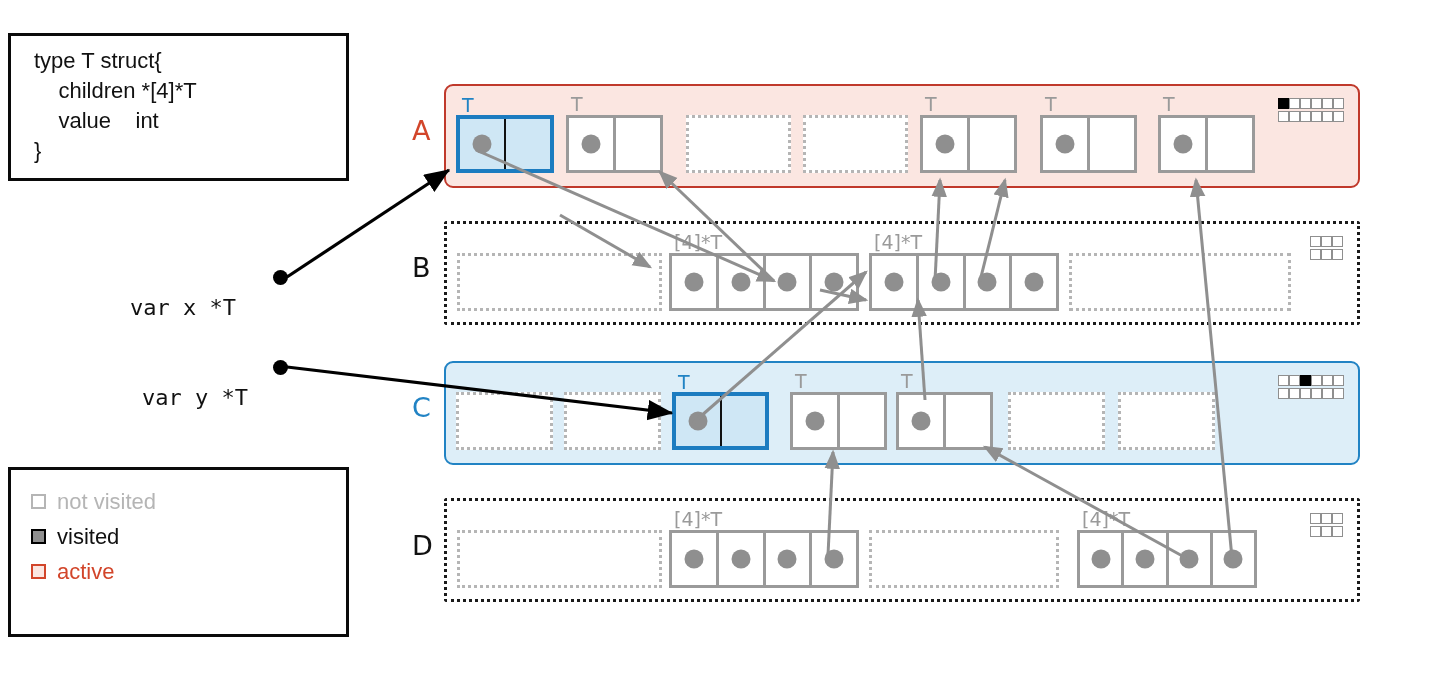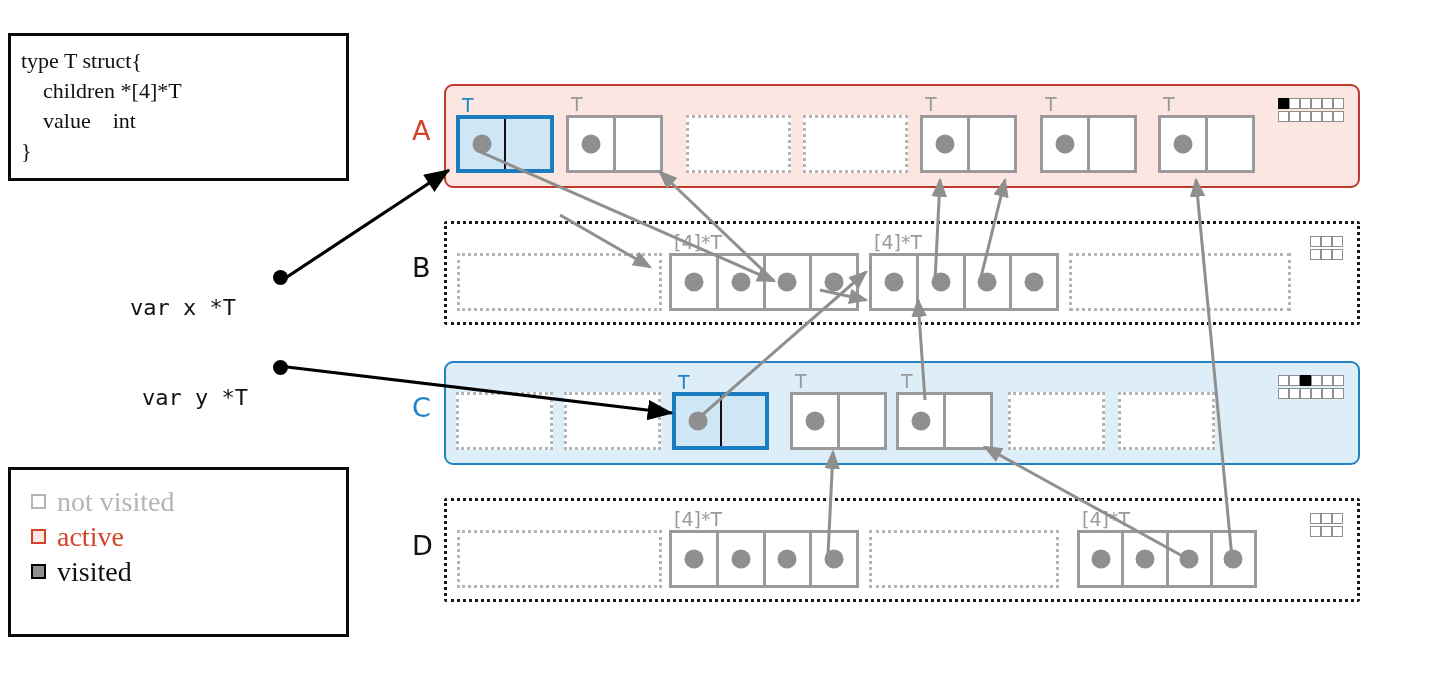--- a/index.html
+++ b/index.html
@@ -3,30 +3,30 @@
 <meta charset="utf-8">
 <style>
   html,body{margin:0;padding:0;background:#ffffff;}
   body{width:1440px;height:675px;position:relative;overflow:hidden;
        font-family:"DejaVu Sans Mono","Liberation Mono",monospace;}
   .stage{position:absolute;left:0;top:0;width:1440px;height:675px;}
 
   
   #code-box{position:absolute;left:8px;top:33px;width:341px;height:148px;
             border:3px solid #0a0a0a;background:#fff;box-sizing:border-box;}
-  #code-box pre{margin:0;padding:10px 0 0 10px;font-family:Liberation Serif, serif;
+  #code-box pre{margin:0;padding:10px 0 0 23px;font-family:Liberation Sans, sans-serif;
        font-size:22px;line-height:30px;color:#111;white-space:pre;}
 
   
   #legend-box{position:absolute;left:8px;top:467px;width:341px;height:170px;
             border:3px solid #0a0a0a;background:#fff;box-sizing:border-box;
             padding:14px 0 0 20px;}
   .legend-row{display:flex;align-items:center;height:35px;}
   .legend-swatch{width:15px;height:15px;box-sizing:border-box;border:2.5px solid #000;margin-right:11px;flex:0 0 auto;}
-  .legend-label{font-size:28px;font-family:Liberation Serif, serif;line-height:1;}
+  .legend-label{font-size:22px;font-family:Liberation Sans, sans-serif;line-height:1;}
 
   
   .var-line{position:absolute;font-size:22px;color:#111;white-space:nowrap;
             font-family:"DejaVu Sans Mono","Liberation Mono",monospace;margin-top:28px;}
   .var-dot{position:absolute;width:15px;height:15px;border-radius:50%;background:#000;}
 
   
   .row-label{position:absolute;font-size:27px;font-family:"DejaVu Sans","Liberation Sans",sans-serif;}
   .band{position:absolute;box-sizing:border-box;}
   .band.active{background:#fbe6e1;border:2px solid #c0392b;border-radius:9px;}
@@ -76,26 +76,26 @@
     value    int
 }</pre>
   </div>
 
   <div id="legend-box">
     <div class="legend-row">
       <span class="legend-swatch" style="background:#ffffff;border-color:#b5b5b5;"></span>
       <span class="legend-label" style="color:#b5b5b5;">not visited</span>
     </div>
     <div class="legend-row">
+      <span class="legend-swatch" style="background:#8f8f8f;border-color:#000000;"></span>
+      <span class="legend-label" style="color:#111111;">visited</span>
+    </div>
+    <div class="legend-row">
       <span class="legend-swatch" style="background:#fbe6e1;border-color:#d2452a;"></span>
       <span class="legend-label" style="color:#d2452a;">active</span>
-    </div>
-    <div class="legend-row">
-      <span class="legend-swatch" style="background:#8f8f8f;border-color:#000000;"></span>
-      <span class="legend-label" style="color:#111111;">visited</span>
     </div>
   </div>
 
   <div class="var-line" style="left:130px;top:267px;">var x *T</div>
   <div class="var-dot" style="left:273px;top:270px;"></div>
 
   <div class="var-line" style="left:142px;top:357px;">var y *T</div>
   <div class="var-dot" style="left:273px;top:360px;"></div>
 
   <div id="spans-host">

